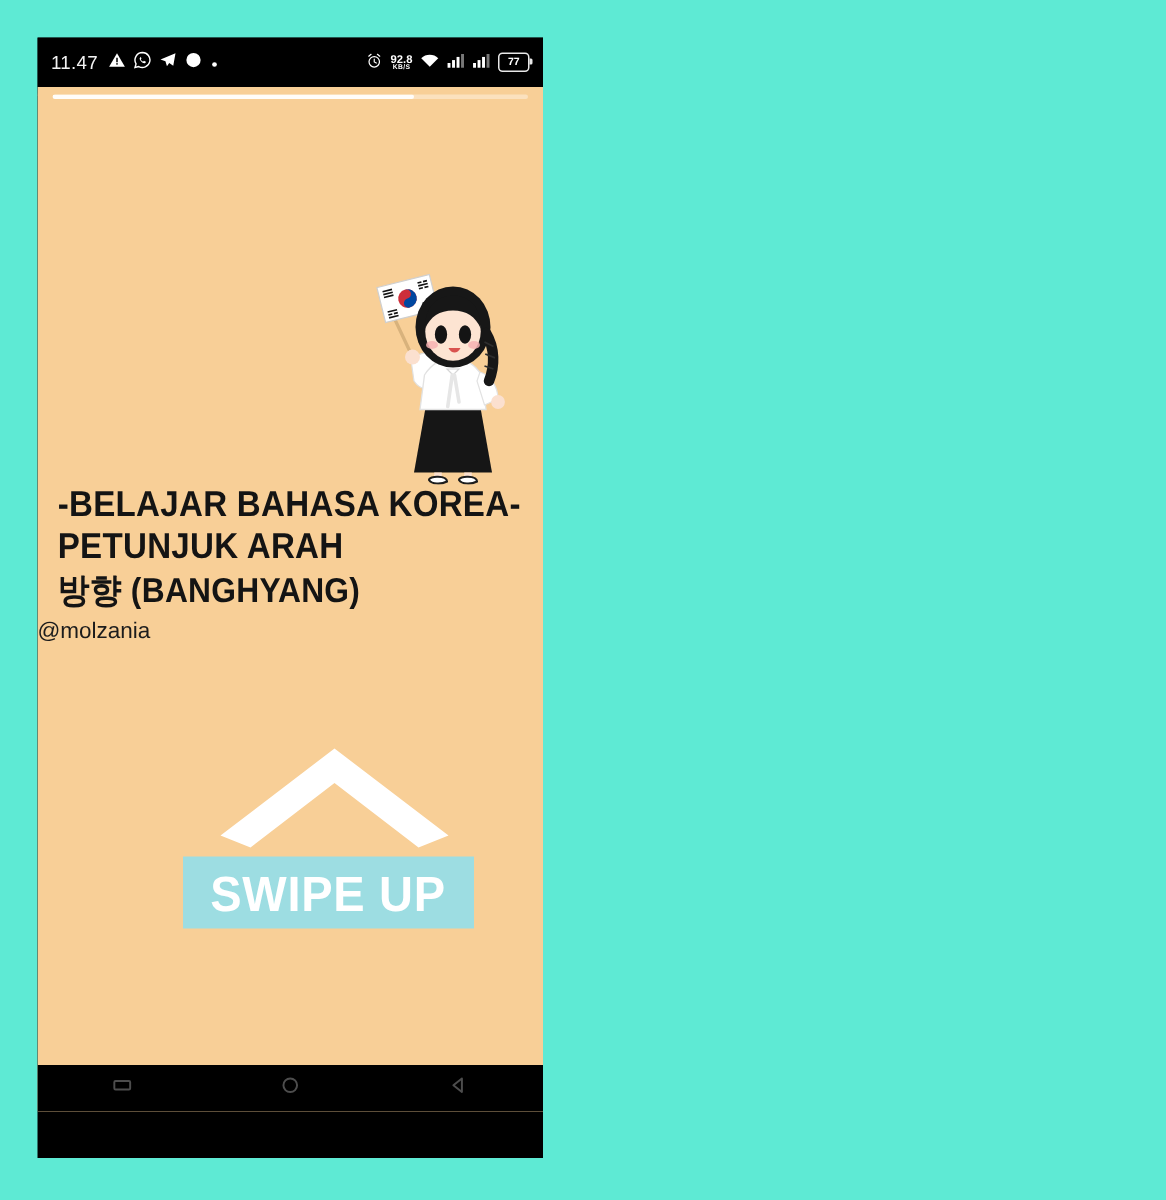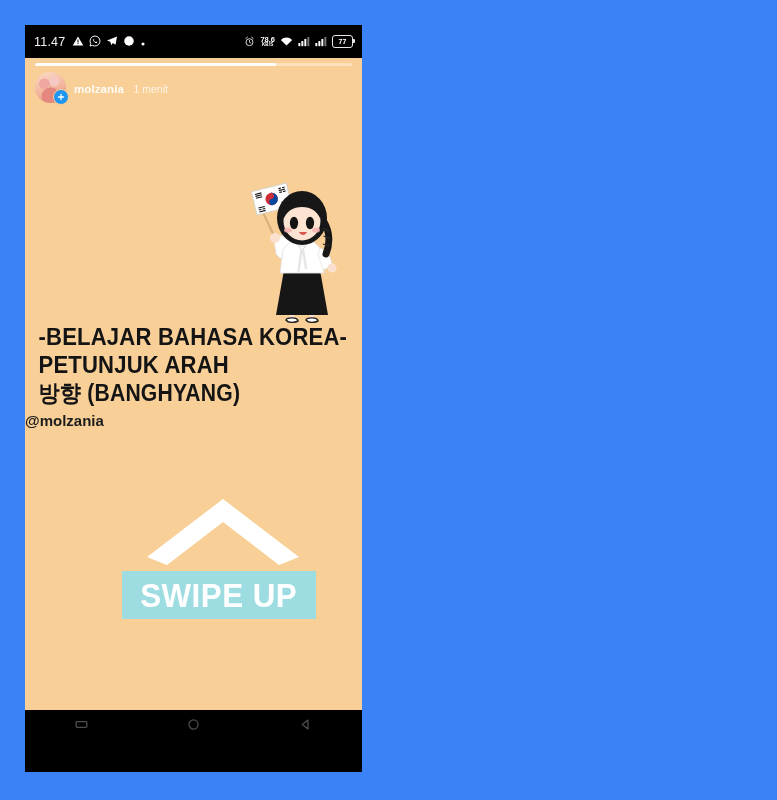--- a/index.html
+++ b/index.html
@@ -12,21 +12,21 @@
     height: 800px;
     position: relative;
     overflow: hidden;
     font-family: "Liberation Sans", sans-serif;
   }
 
   
   #page {
     position: absolute;
     inset: 0;
-    background: #3b82f6;
+    background: #5eead4;
   }
 
   
   #phone {
     position: absolute;
     left: 25px;
     top: 25px;
     width: 337px;
     height: 747px;
     background: #000000;
@@ -198,21 +198,21 @@
     font-weight: bold;
     letter-spacing: .2px;
     line-height: 1.18;
     transform: scaleX(0.92);
   }
   #story-text .ln1 { font-size: 24px; }
   #story-text .ln2 { font-size: 24px; }
   #story-text .ln3 { font-size: 23px; }
   #story-text .handle {
     font-size: 15px;
-    font-weight: bold;
+    font-weight: normal;
     margin-top: 5px;
     color: #1c1c1c;
   }
 
   
   #chevron {
     position: absolute;
     left: 118px;
     top: 437px;
     width: 160px;
@@ -337,21 +337,21 @@
       <div class="sb-right-icons">
         <span class="sbi">
           <svg width="11" height="11" viewBox="0 0 24 24">
               <circle cx="12" cy="13.5" r="7.6" fill="none" stroke="#ffffff" stroke-width="1.8"></circle>
               <path d="M12 9.5v4.2l3 1.6" stroke="#ffffff" stroke-width="1.7" fill="none" stroke-linecap="round"></path>
               <path d="M4 5.4 7.4 2.6M20 5.4 16.6 2.6" stroke="#ffffff" stroke-width="1.8" stroke-linecap="round"></path>
             </svg>
         </span>
 
         <span class="netspeed">
-          <span class="ns-val">78.6</span>
+          <span class="ns-val">92.8</span>
           <span class="ns-unit">KB/S</span>
         </span>
 
         <span class="sbi">
           <svg width="13" height="11" viewBox="0 0 24 20">
               <path d="M12 17.5 1.5 7a15 15 0 0 1 21 0z" fill="#ffffff"></path>
             </svg>
         </span>
 
         <span class="sbi">
@@ -377,34 +377,20 @@
         </span>
       </div>
     </div>
 
     <div id="story">
 
       <div id="progress-track">
         <div id="progress-fill" style="width: 76%;"></div>
       </div>
 
-      <div id="story-header">
-        <div id="avatar-wrap">
-          <div id="avatar"></div>
-          <div id="avatar-add">
-            <svg width="8" height="8" viewBox="0 0 12 12">
-                <path d="M6 2.2v7.6M2.2 6h7.6" stroke="#ffffff" stroke-width="1.9" stroke-linecap="round"></path>
-              </svg>
-          </div>
-        </div>
-        <div>
-          <span id="story-user">molzania</span>
-          <span id="story-time">1 menit</span>
-        </div>
-      </div>
 
       <div id="character">
         <svg width="125" height="145" viewBox="0 0 125 145">
 
           <path d="M32 28 L47 60" stroke="#d8b27c" stroke-width="2.2" stroke-linecap="round"></path>
 
           <g transform="rotate(-14 48 22)">
             <rect x="26" y="8" width="36" height="24" fill="#ffffff" stroke="#cfcfcf" stroke-width="0.8"></rect>
 
             <circle cx="44" cy="20" r="6.2" fill="#cd2e3a"></circle>

